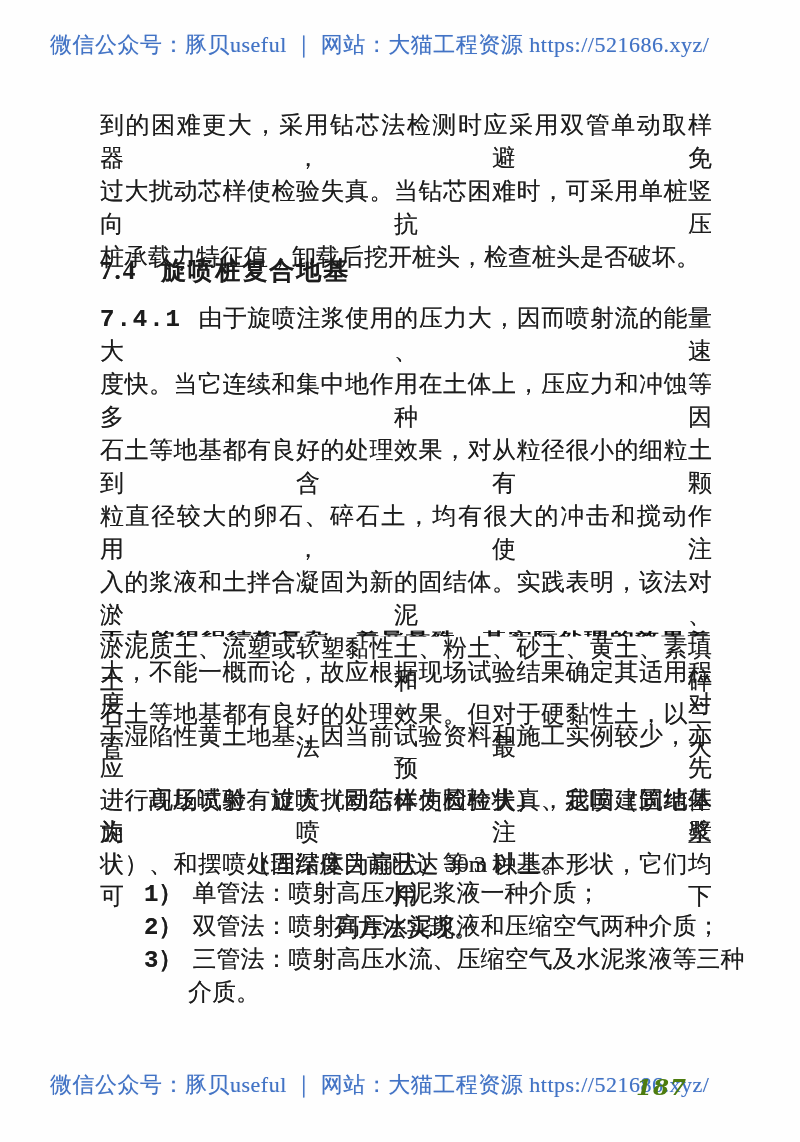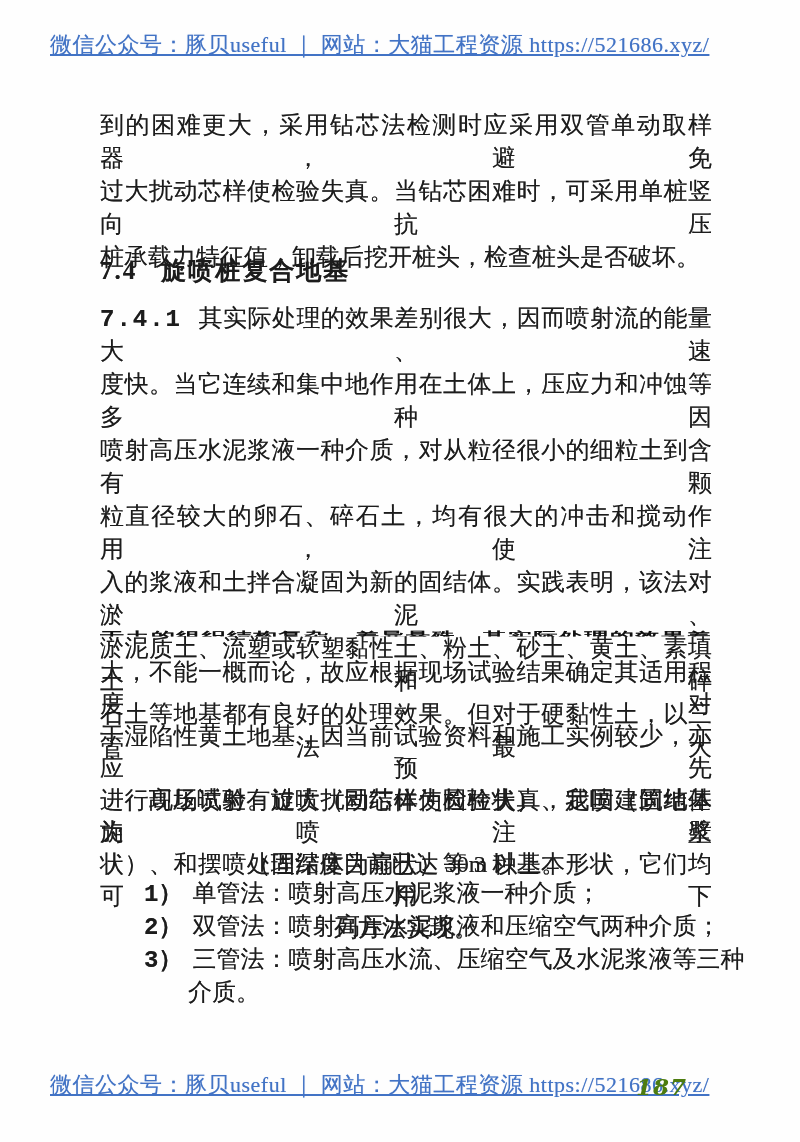--- a/index.html
+++ b/index.html
@@ -13,21 +13,20 @@
     color:#1c1c1c;
   }
   
   .wm {
     position:absolute; left:50px; width:720px;
     font-size:22px; letter-spacing:0.5px;
     color:#4273c5;
     text-shadow:0 0 0.7px rgba(80,125,200,0.55);
     white-space:nowrap;
     font-family:"Liberation Serif","DejaVu Serif",serif;
-    text-decoration:underline;
   }
   .wm-top { top:30px; }
   .wm-bottom { top:1070px; }
   
   .block {
     position:absolute; left:100px; width:612px;
     font-size:24px;
     text-shadow:0 0 0.6px rgba(10,10,10,0.55);
   }
   .lh33 .line { line-height:33px;font-family:Liberation Mono, monospace; }
@@ -80,23 +79,23 @@
     <div class="line j">到的困难更大，采用钻芯法检测时应采用双管单动取样器，避免</div>
     <div class="line j">过大扰动芯样使检验失真。当钻芯困难时，可采用单桩竖向抗压</div>
     <div class="line">桩承载力特征值，卸载后挖开桩头，检查桩头是否破坏。</div>
   </div>
 
   <div class="block heading">
     <span class="h-num">7.4</span><span class="h-title">旋喷桩复合地基</span>
   </div>
 
   <div class="block lh33 clause">
-    <div class="line j"><span class="clabel">7.4.1</span><span>其实际处理的效果差别很大，因而喷射流的能量大、速</span></div>
+    <div class="line j"><span class="clabel">7.4.1</span><span>由于旋喷注浆使用的压力大，因而喷射流的能量大、速</span></div>
     <div class="line j">度快。当它连续和集中地作用在土体上，压应力和冲蚀等多种因</div>
-    <div class="line j">喷射高压水泥浆液一种介质，对从粒径很小的细粒土到含有颗</div>
+    <div class="line j">石土等地基都有良好的处理效果，对从粒径很小的细粒土到含有颗</div>
     <div class="line j">粒直径较大的卵石、碎石土，均有很大的冲击和搅动作用，使注</div>
     <div class="line j">入的浆液和土拌合凝固为新的固结体。实践表明，该法对淤泥、</div>
     <div class="line j">淤泥质土、流塑或软塑黏性土、粉土、砂土、黄土、素填土和碎</div>
     <div class="line j">石土等地基都有良好的处理效果。但对于硬黏性土，以三管法最大</div>
   </div>
 
   <div class="block artifact">于土的组织结构复杂、差异悬殊，其实际处理的效果差别很大</div>
 
   <div class="block lh32 cont">
     <div class="line j">大，不能一概而论，故应根据现场试验结果确定其适用程度。对</div>

